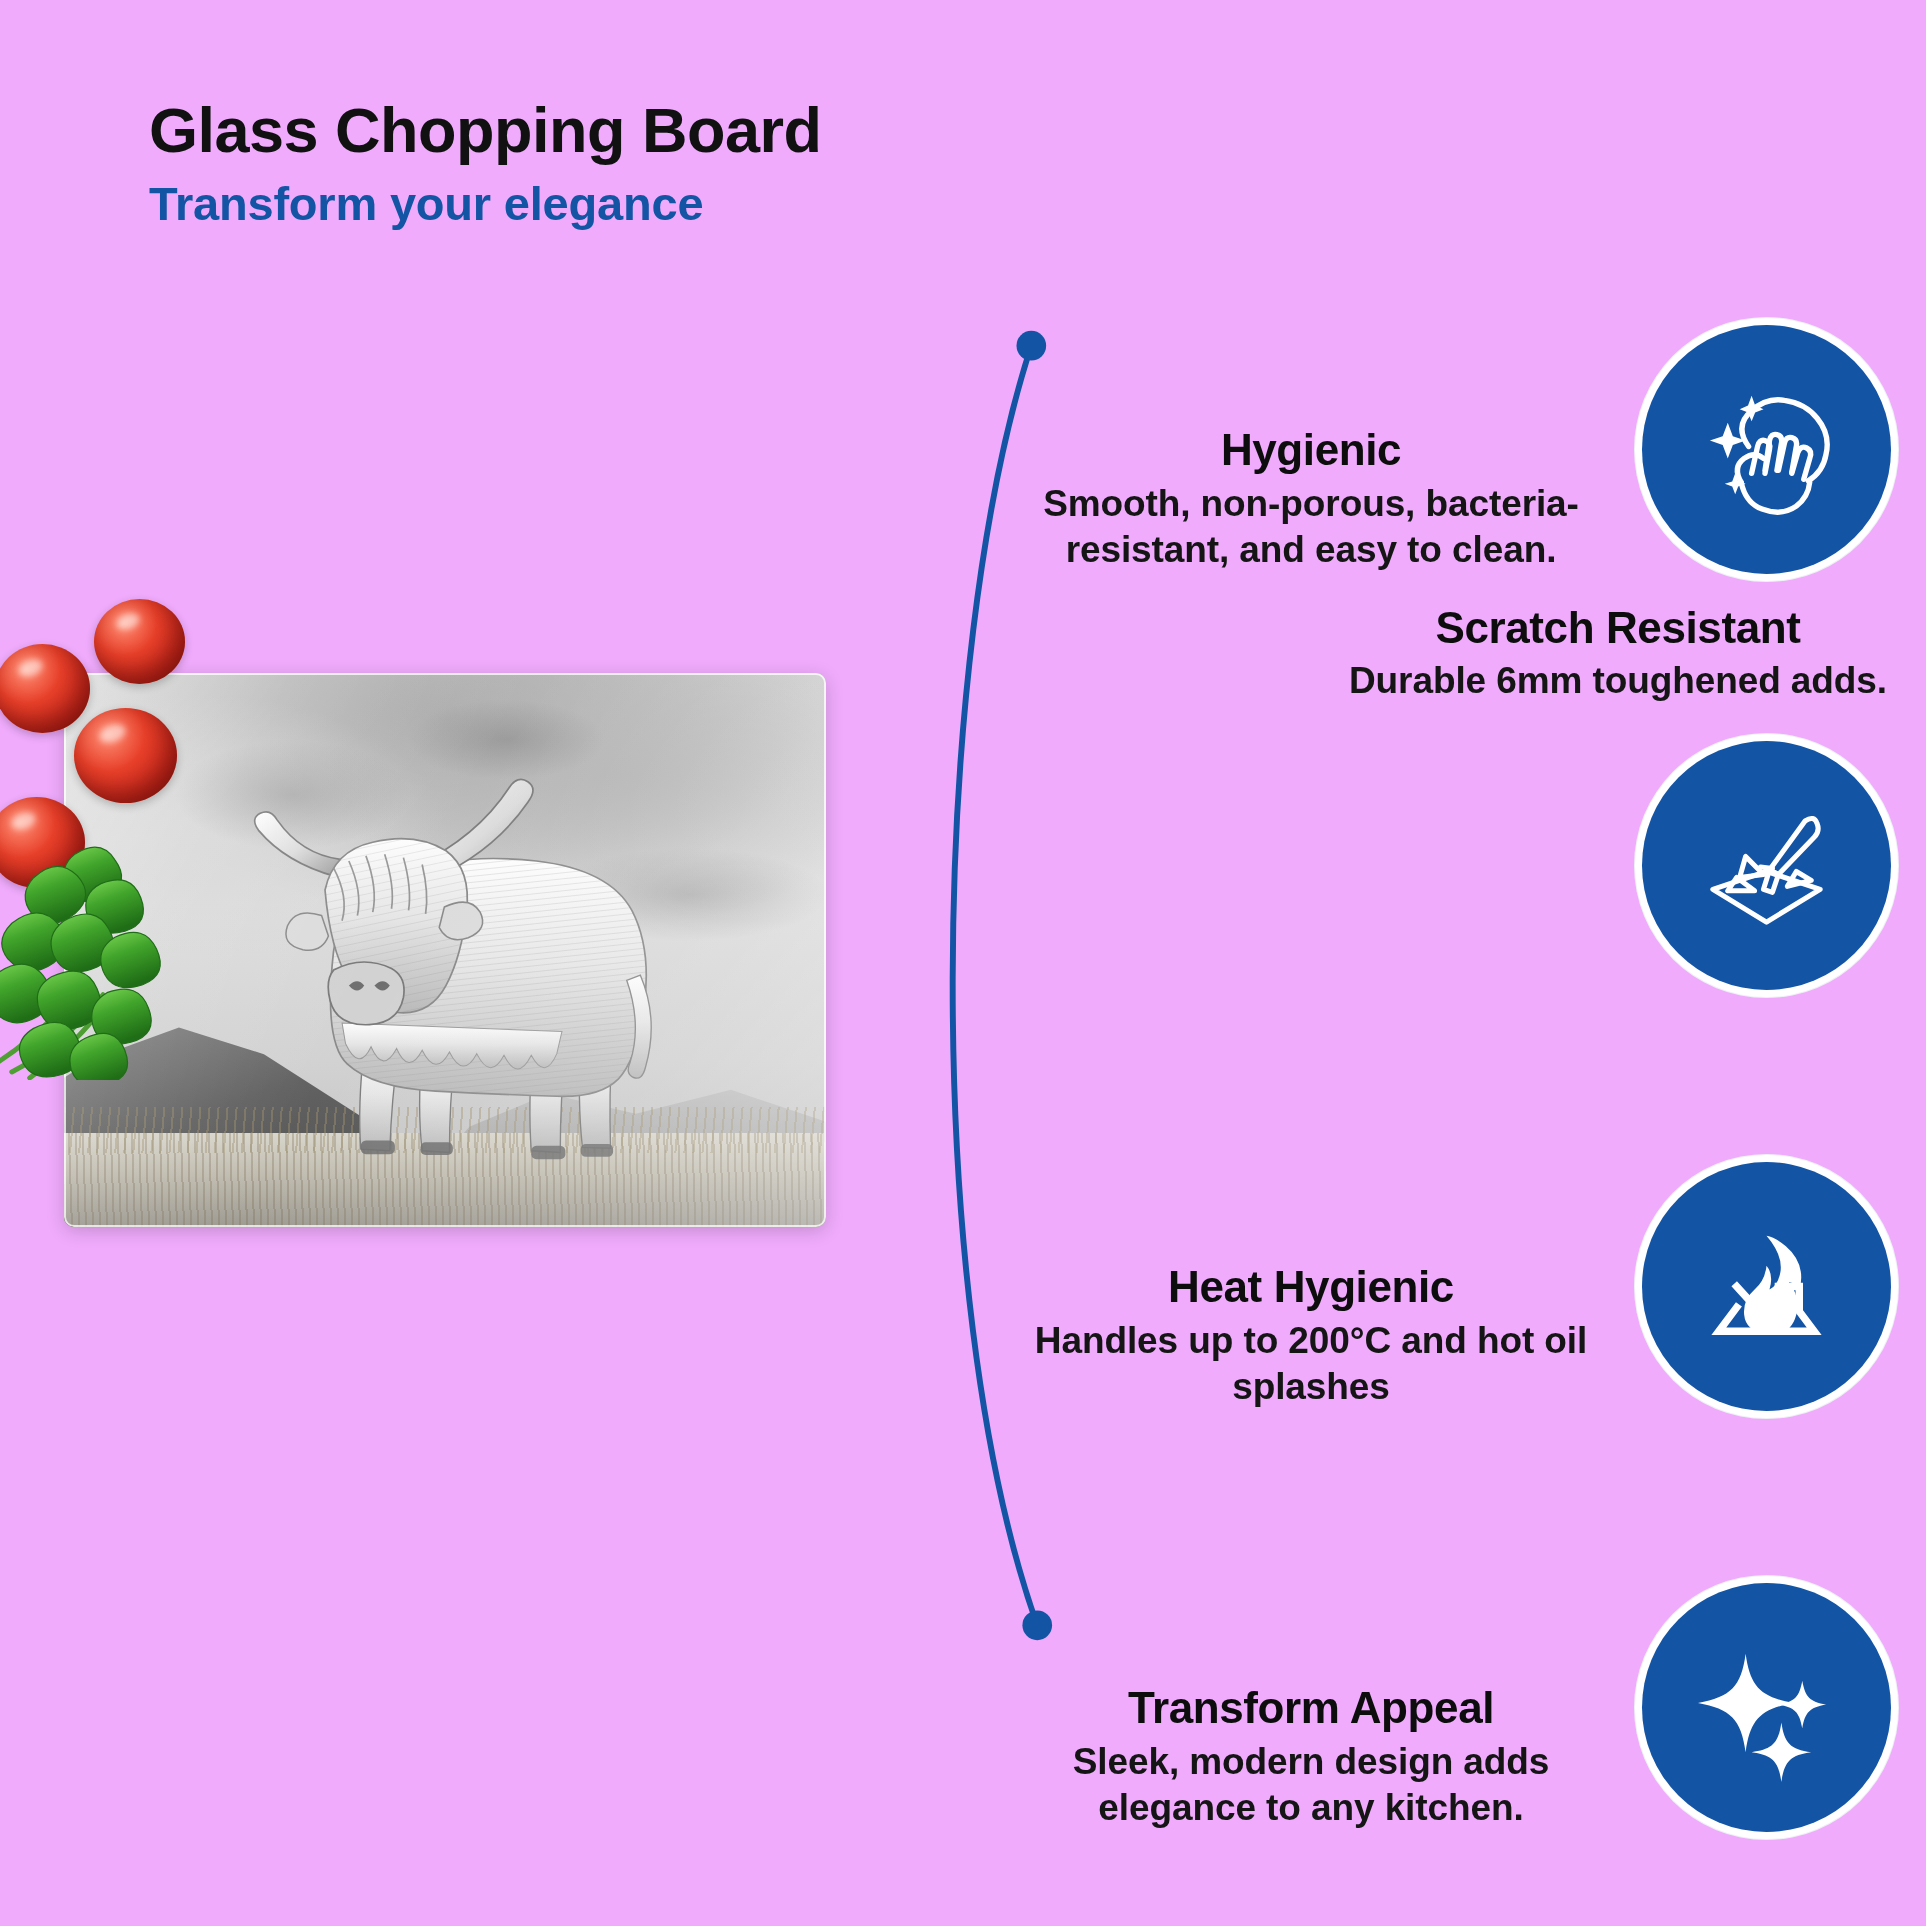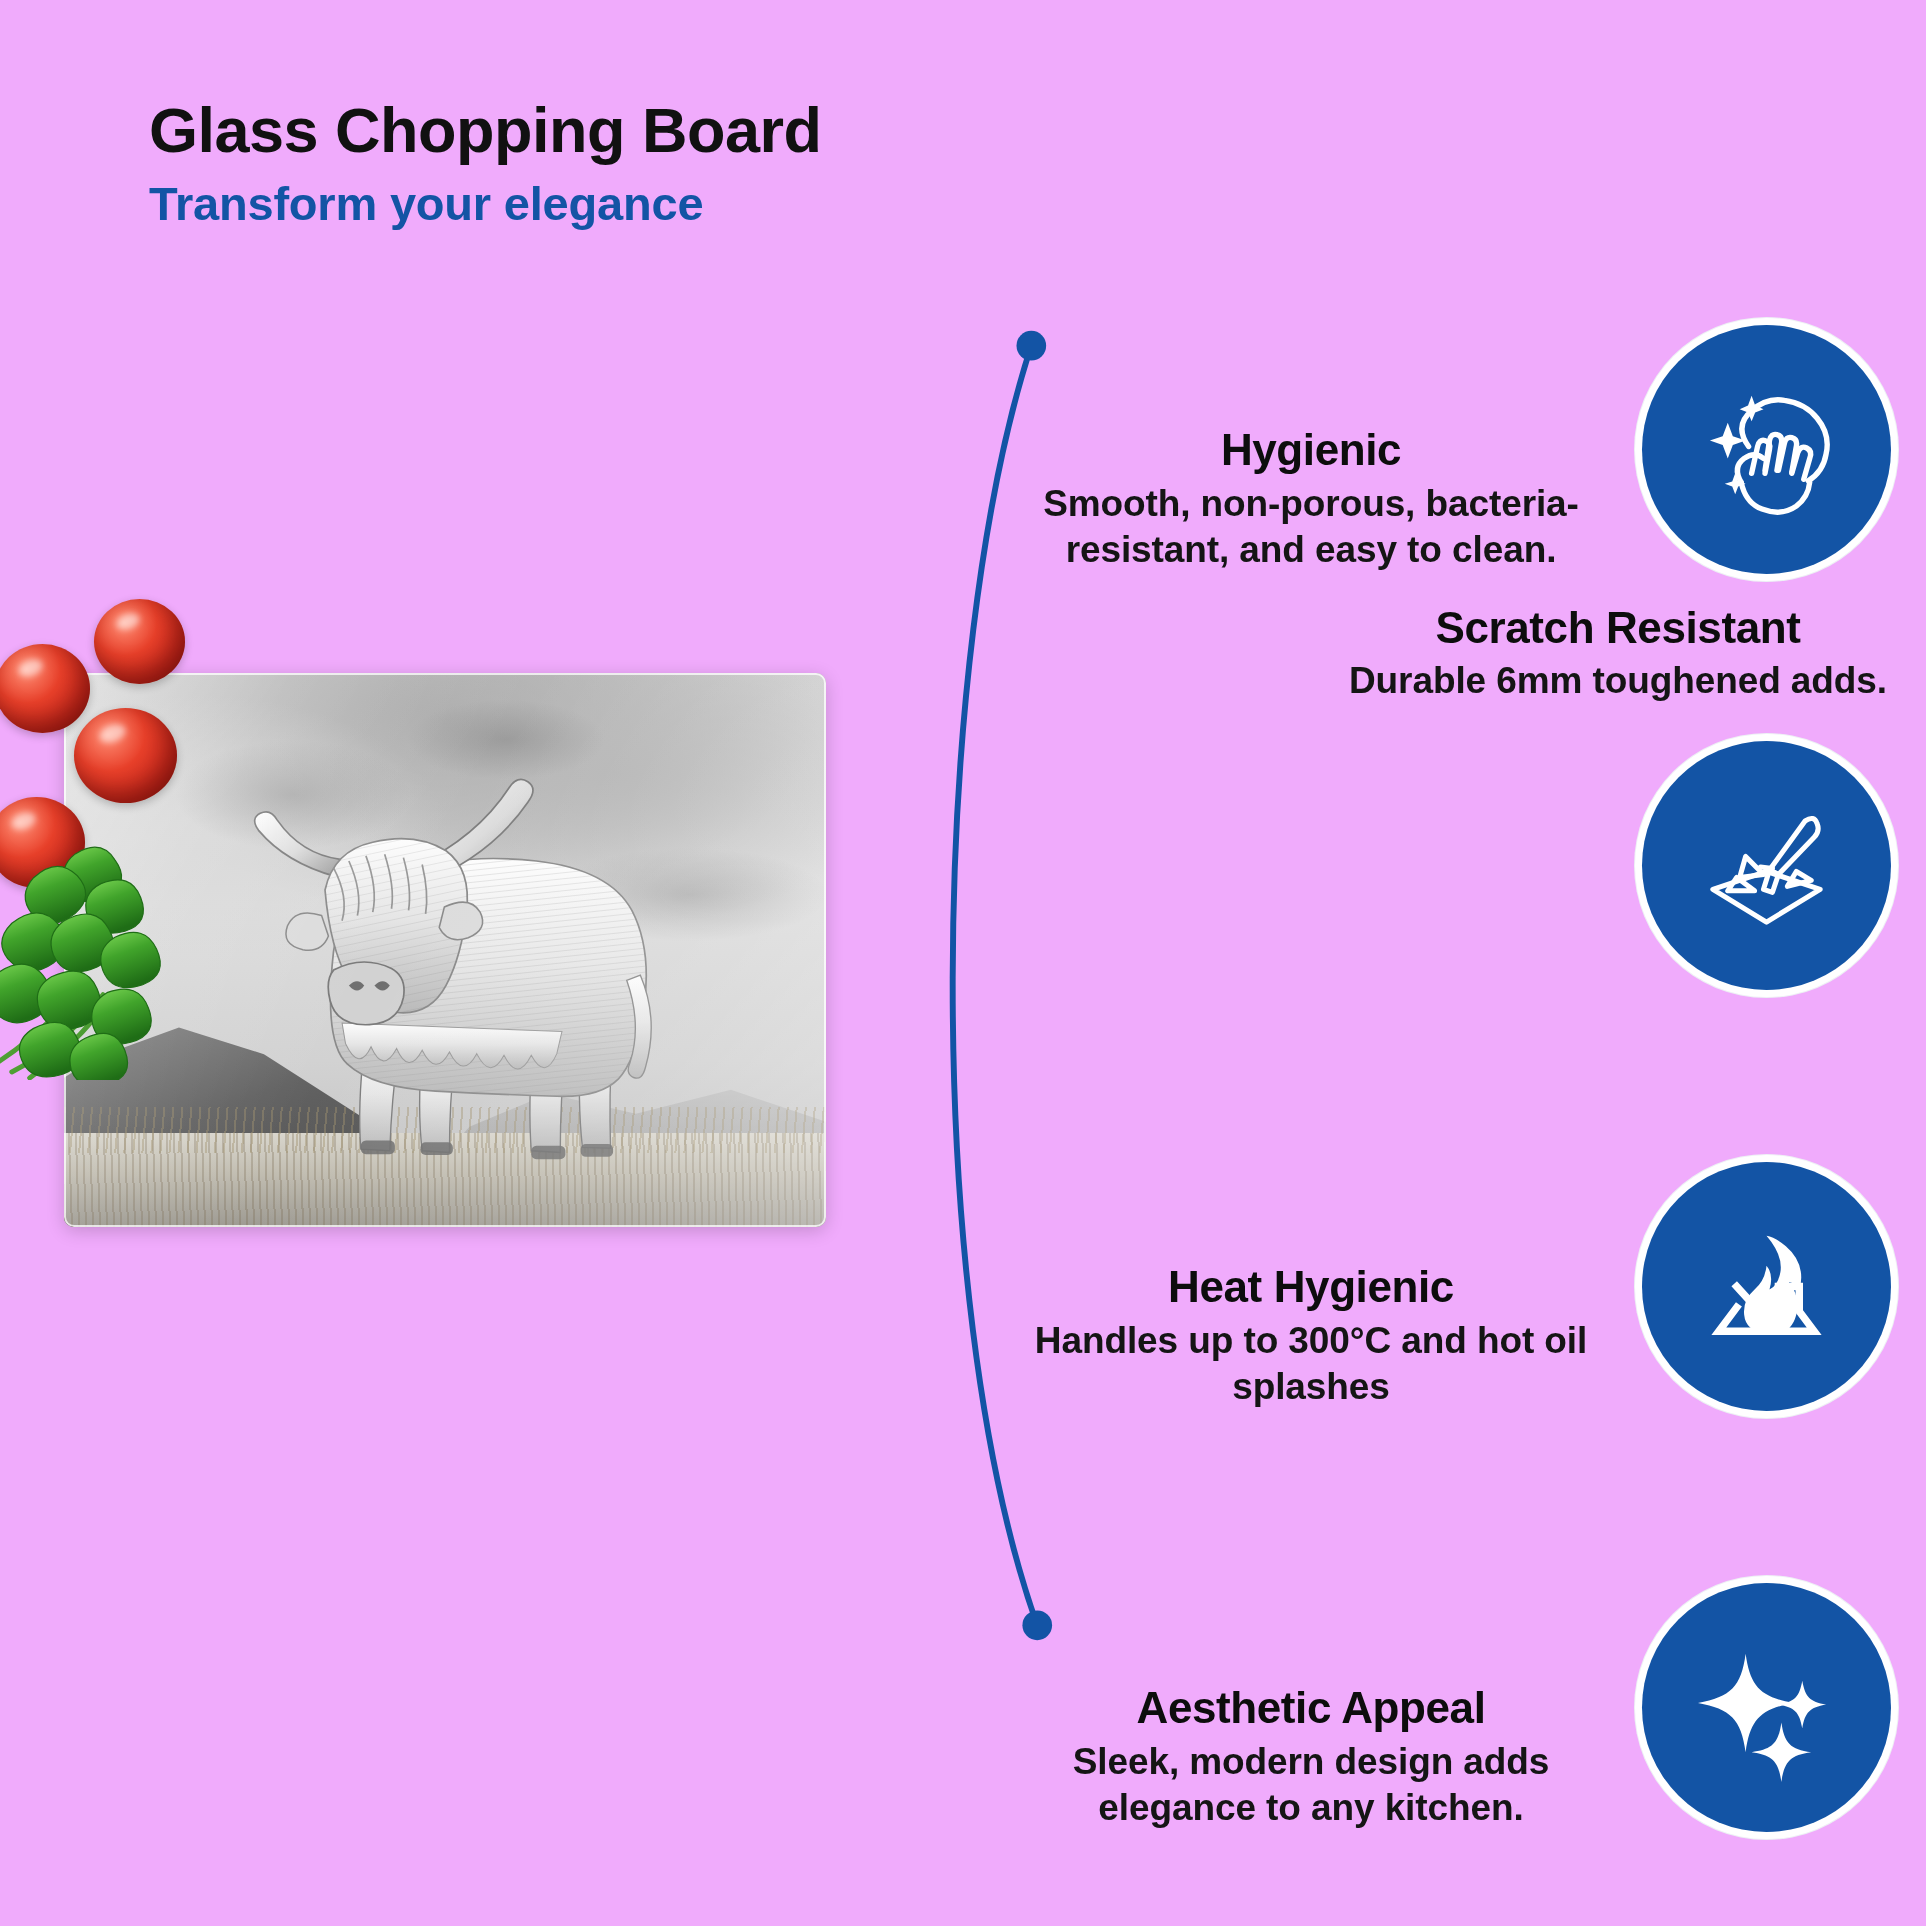--- a/index.html
+++ b/index.html
@@ -453,39 +453,39 @@
             <path d="M70 54 l10 6 l-16 4 z"></path>
             <path d="M46 51 l8 1"></path>
           </g>
         </svg>
       </div>
     </div>
 
     <div class="feature" id="feature-2">
       <div class="feature-text">
         <div class="feature-title">Heat Hygienic</div>
-        <div class="feature-desc">Handles up to 300°C and hot oil splashes</div>
+        <div class="feature-desc">Handles up to 200°C and hot oil splashes</div>
       </div>
       <div class="feature-icon">
         <svg viewBox="0 0 100 100">
           <path d="M50 16 q12 14 9 26 q-2 8 -7 10 q3 -10 -2 -16 q-1 10 -8 16
                    q-8 7 -7 17 q1 11 15 13 q16 2 20 -13 q3 -12 -5 -22
                    q5 1 7 6 q5 -18 -9 -30 q-7 -6 -13 -7 z" fill="#ffffff"></path>
           <g fill="none" stroke="#ffffff" stroke-width="5" stroke-linecap="square" stroke-linejoin="miter">
             <path d="M30 50 L50 72 L66 56"></path>
             <path d="M58 50 L72 50 L72 64"></path>
             <path d="M30 64 L18 80 L82 80 L70 64"></path>
           </g>
         </svg>
       </div>
     </div>
 
     <div class="feature" id="feature-3">
       <div class="feature-text">
-        <div class="feature-title">Aesthetic Appeal</div>
+        <div class="feature-title">Transform Appeal</div>
         <div class="feature-desc">Sleek, modern design adds elegance to any kitchen.</div>
       </div>
       <div class="feature-icon">
         <svg viewBox="0 0 100 100">
           <g fill="#ffffff">
             <path d="M36 14 C39 36 46 43 68 47 C46 51 39 58 36 80 C33 58 26 51 4 47 C26 43 33 36 36 14 Z"></path>
             <path d="M74 32 C76 43 79 46 90 48 C79 50 76 53 74 64 C72 53 69 50 58 48 C69 46 72 43 74 32 Z"></path>
             <path d="M60 60 C62 74 66 78 80 80 C66 82 62 86 60 100 C58 86 54 82 40 80 C54 78 58 74 60 60 Z"></path>
           </g>
         </svg>

